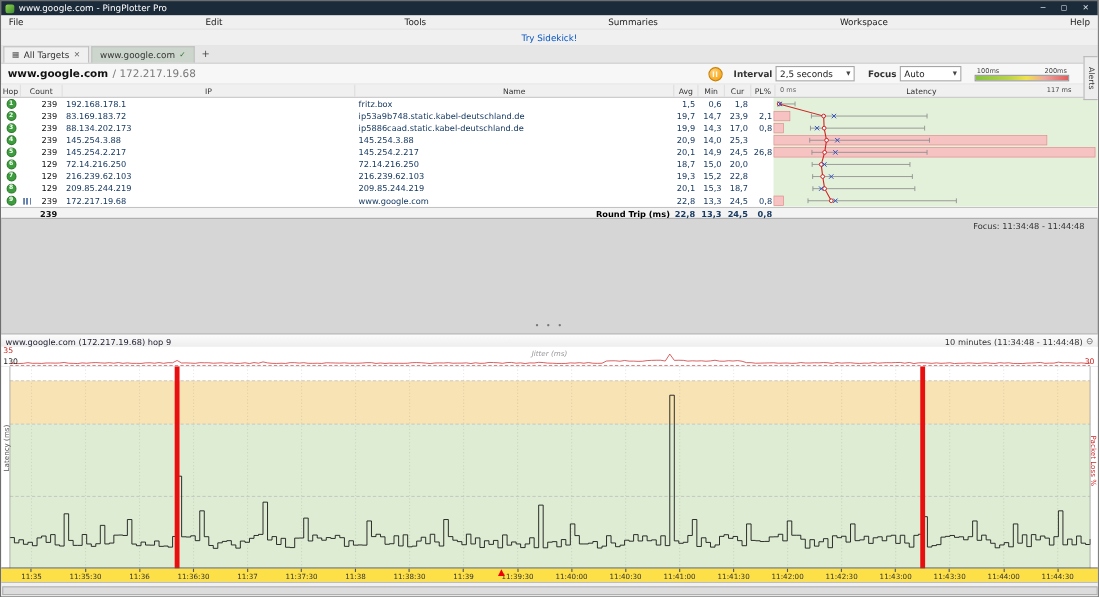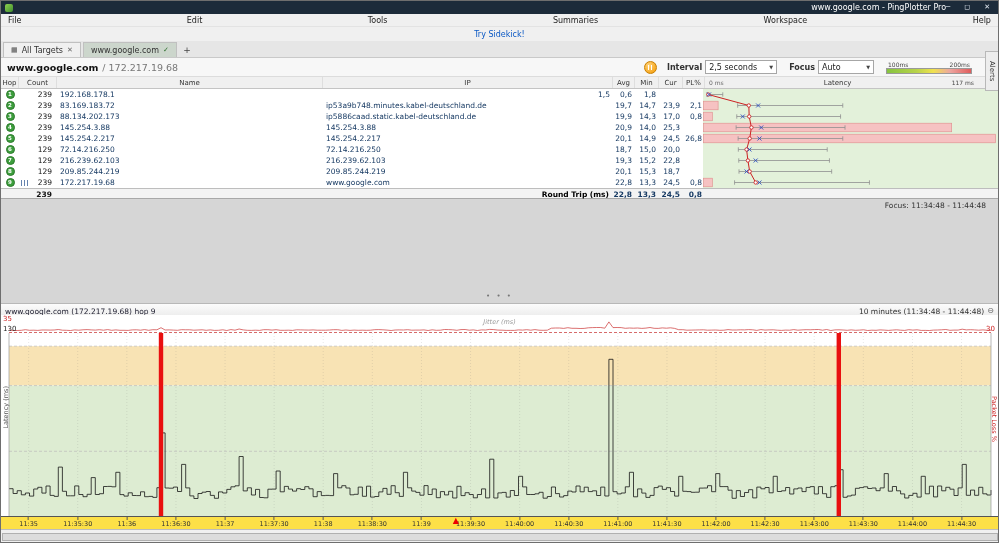--- a/index.html
+++ b/index.html
@@ -3,21 +3,21 @@
 <meta charset="utf-8">
 <style>
   *{margin:0;padding:0;box-sizing:border-box;}
   html,body{width:999px;height:543px;overflow:hidden;}
   body{font-family:"DejaVu Sans","Liberation Sans",sans-serif;background:#d6d6d6;}
   .app{position:relative;width:999px;height:543px;overflow:hidden;background:#d6d6d6;border:1px solid #6e6e6e;}
 
   
   .titlebar{position:absolute;left:0;top:0;width:100%;height:13px;background:#1c2b3a;color:#fff;display:flex;align-items:center;padding:0 4px;font-size:8px;}
   .app-icon{width:8px;height:8px;background:linear-gradient(135deg,#8fd14f,#3f8f2f);border-radius:2px;margin-right:4px;flex:0 0 auto;}
-  .title-text{flex:1;white-space:nowrap;overflow:hidden;text-align:right;}
+  .title-text{flex:1;white-space:nowrap;overflow:hidden;}
   .win-controls{display:flex;gap:14px;padding-right:4px;}
   .win-btn{font-size:7px;color:#dfe6ee;line-height:13px;}
 
   
   .menubar{position:absolute;left:0;top:13px;width:100%;height:13px;background:#f0f0f0;border-bottom:1px solid #e3e3e3;display:flex;align-items:center;font-size:8px;color:#222;justify-content:space-between;}
   .menu-item{padding:0 7px;}
 
   
   .noticebar{position:absolute;left:0;top:26px;width:100%;height:14px;background:#f0f0f0;display:flex;align-items:center;justify-content:center;font-size:8px;color:#333;gap:4px;}
   .notice-link{color:#0a58c4;cursor:pointer;}
@@ -162,52 +162,53 @@
         <span>200ms</span>
       </span>
       <span class="legend-bar"></span>
     </span>
   </div>
 
   <div class="trace-table">
     <div class="tgrid thead">
       <div>Hop</div>
       <div>Count</div>
+      <div>IP</div>
       <div>Name</div>
-      <div>IP</div>
       <div>Avg</div>
       <div>Min</div>
       <div>Cur</div>
       <div>PL%</div>
       <div class="th-graph">
         <span class="gmin">0 ms</span>
         <span class="gtitle">Latency</span>
         <span class="gmax">117 ms</span>
       </div>
     </div>
     <div class="tbody" id="tbody">
       <div class="tgrid trow">
           <div class="c-hop">
             <span class="hop-badge">1</span>
           </div>
           <div class="c-count">239</div>
           <div class="c-ip">192.168.178.1</div>
+          <div class="c-name">fritz.box</div>
           <div class="c-num">1,5</div>
           <div class="c-num">0,6</div>
           <div class="c-num">1,8</div>
           <div class="c-num"></div>
           <div></div>
         </div>
         <div class="tgrid trow">
           <div class="c-hop">
             <span class="hop-badge">2</span>
           </div>
           <div class="c-count">239</div>
           <div class="c-ip">83.169.183.72</div>
-          <div class="c-name">ip53a9b748.minutes.kabel-deutschland.de</div>
+          <div class="c-name">ip53a9b748.static.kabel-deutschland.de</div>
           <div class="c-num">19,7</div>
           <div class="c-num">14,7</div>
           <div class="c-num">23,9</div>
           <div class="c-num">2,1</div>
           <div></div>
         </div>
         <div class="tgrid trow">
           <div class="c-hop">
             <span class="hop-badge">3</span>
           </div>

